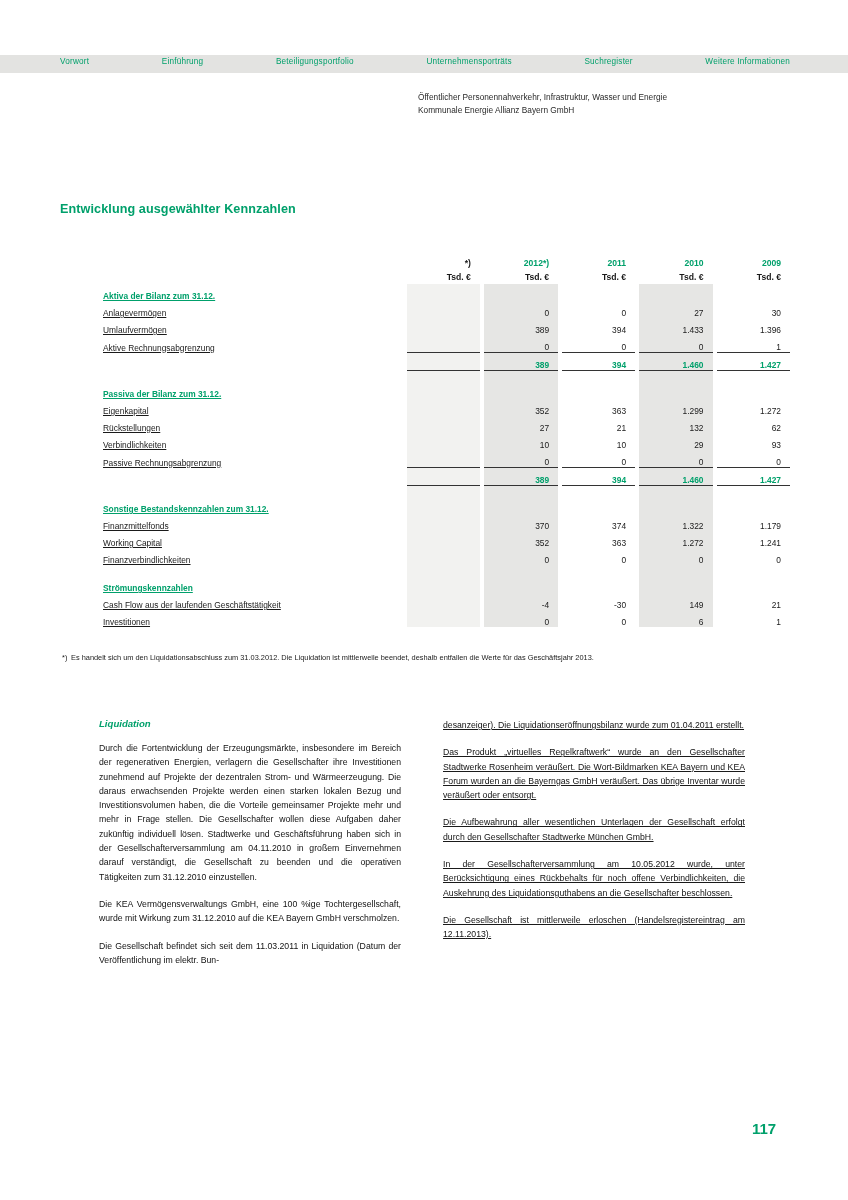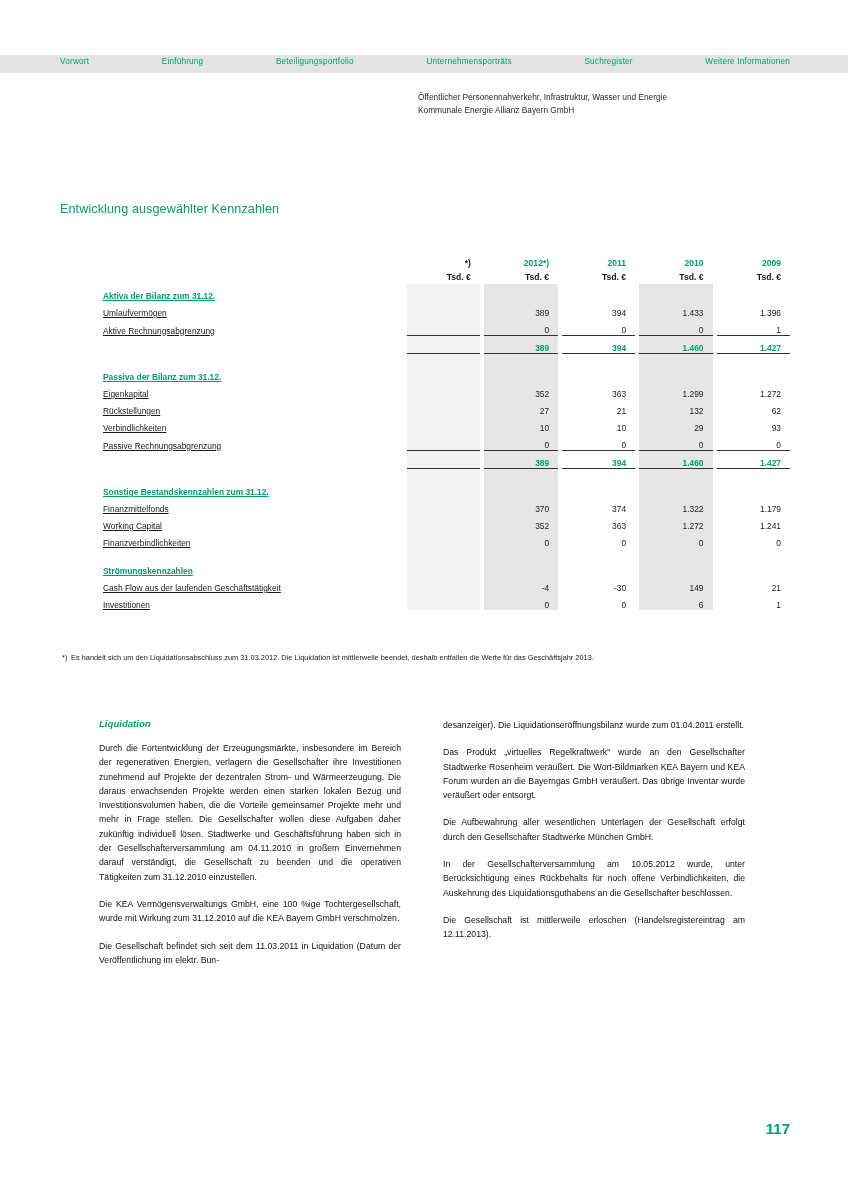--- a/index.html
+++ b/index.html
@@ -46,21 +46,21 @@
     font-size: 8.3px;
     color: #2a2a2a;
     line-height: 13px;
   }
 
   
   .section-title {
     position: absolute;
     left: 60px; top: 202px;
     font-size: 12.6px;
-    font-weight: normal;
+    font-weight: bold;
     color: #00a06b;
     letter-spacing: 0.1px;
   }
 
   
   .table-wrap {
     position: absolute;
     left: 60px; top: 252px;
     width: 730px;
   }
@@ -136,20 +136,21 @@
   
   .col-left {
     position: absolute;
     left: 99px; top: 718px;
     width: 302px;
   }
   .col-right {
     position: absolute;
     left: 443px; top: 718px;
     width: 302px;
+    text-decoration: underline;
   }
   .sub-title {
     font-size: 9.6px;
     font-weight: bold;
     color: #00a06b;
     margin: 0 0 12px 0;
     font-style: italic;
   }
   p.body {
     font-size: 8.7px;
@@ -158,21 +159,20 @@
     margin: 0 0 13px 0;
     color: #111;
     hyphens: manual;
   }
   p.body:last-child { margin-bottom: 0; }
 
   .pageno {
     position: absolute;
     left: 752px; top: 1120px;
     width: 38px;
-    text-align: right;
     font-size: 15px;
     font-weight: bold;
     color: #00a06b;
   }
 </style>
 </head>
 <body>
 
 <div class="page">
 
@@ -247,20 +247,33 @@
             <td></td>
             <td class="band-b"></td>
             <td></td>
             <td class="band-c"></td>
             <td></td>
             <td class="band-d"></td>
             <td></td>
             <td class="band-e"></td>
         </tr>
         <tr class="row">
+          <td class="lbl">Anlagevermögen</td>
+          <td></td>
+            <td class="numcol band-a"></td>
+          <td></td>
+            <td class="numcol band-b">0</td>
+          <td></td>
+            <td class="numcol band-c">0</td>
+          <td></td>
+            <td class="numcol band-d">27</td>
+          <td></td>
+            <td class="numcol band-e">30</td>
+        </tr>
+        <tr class="row">
           <td class="lbl">Umlaufvermögen</td>
           <td></td>
             <td class="numcol band-a"></td>
           <td></td>
             <td class="numcol band-b">389</td>
           <td></td>
             <td class="numcol band-c">394</td>
           <td></td>
             <td class="numcol band-d">1.433</td>
           <td></td>

